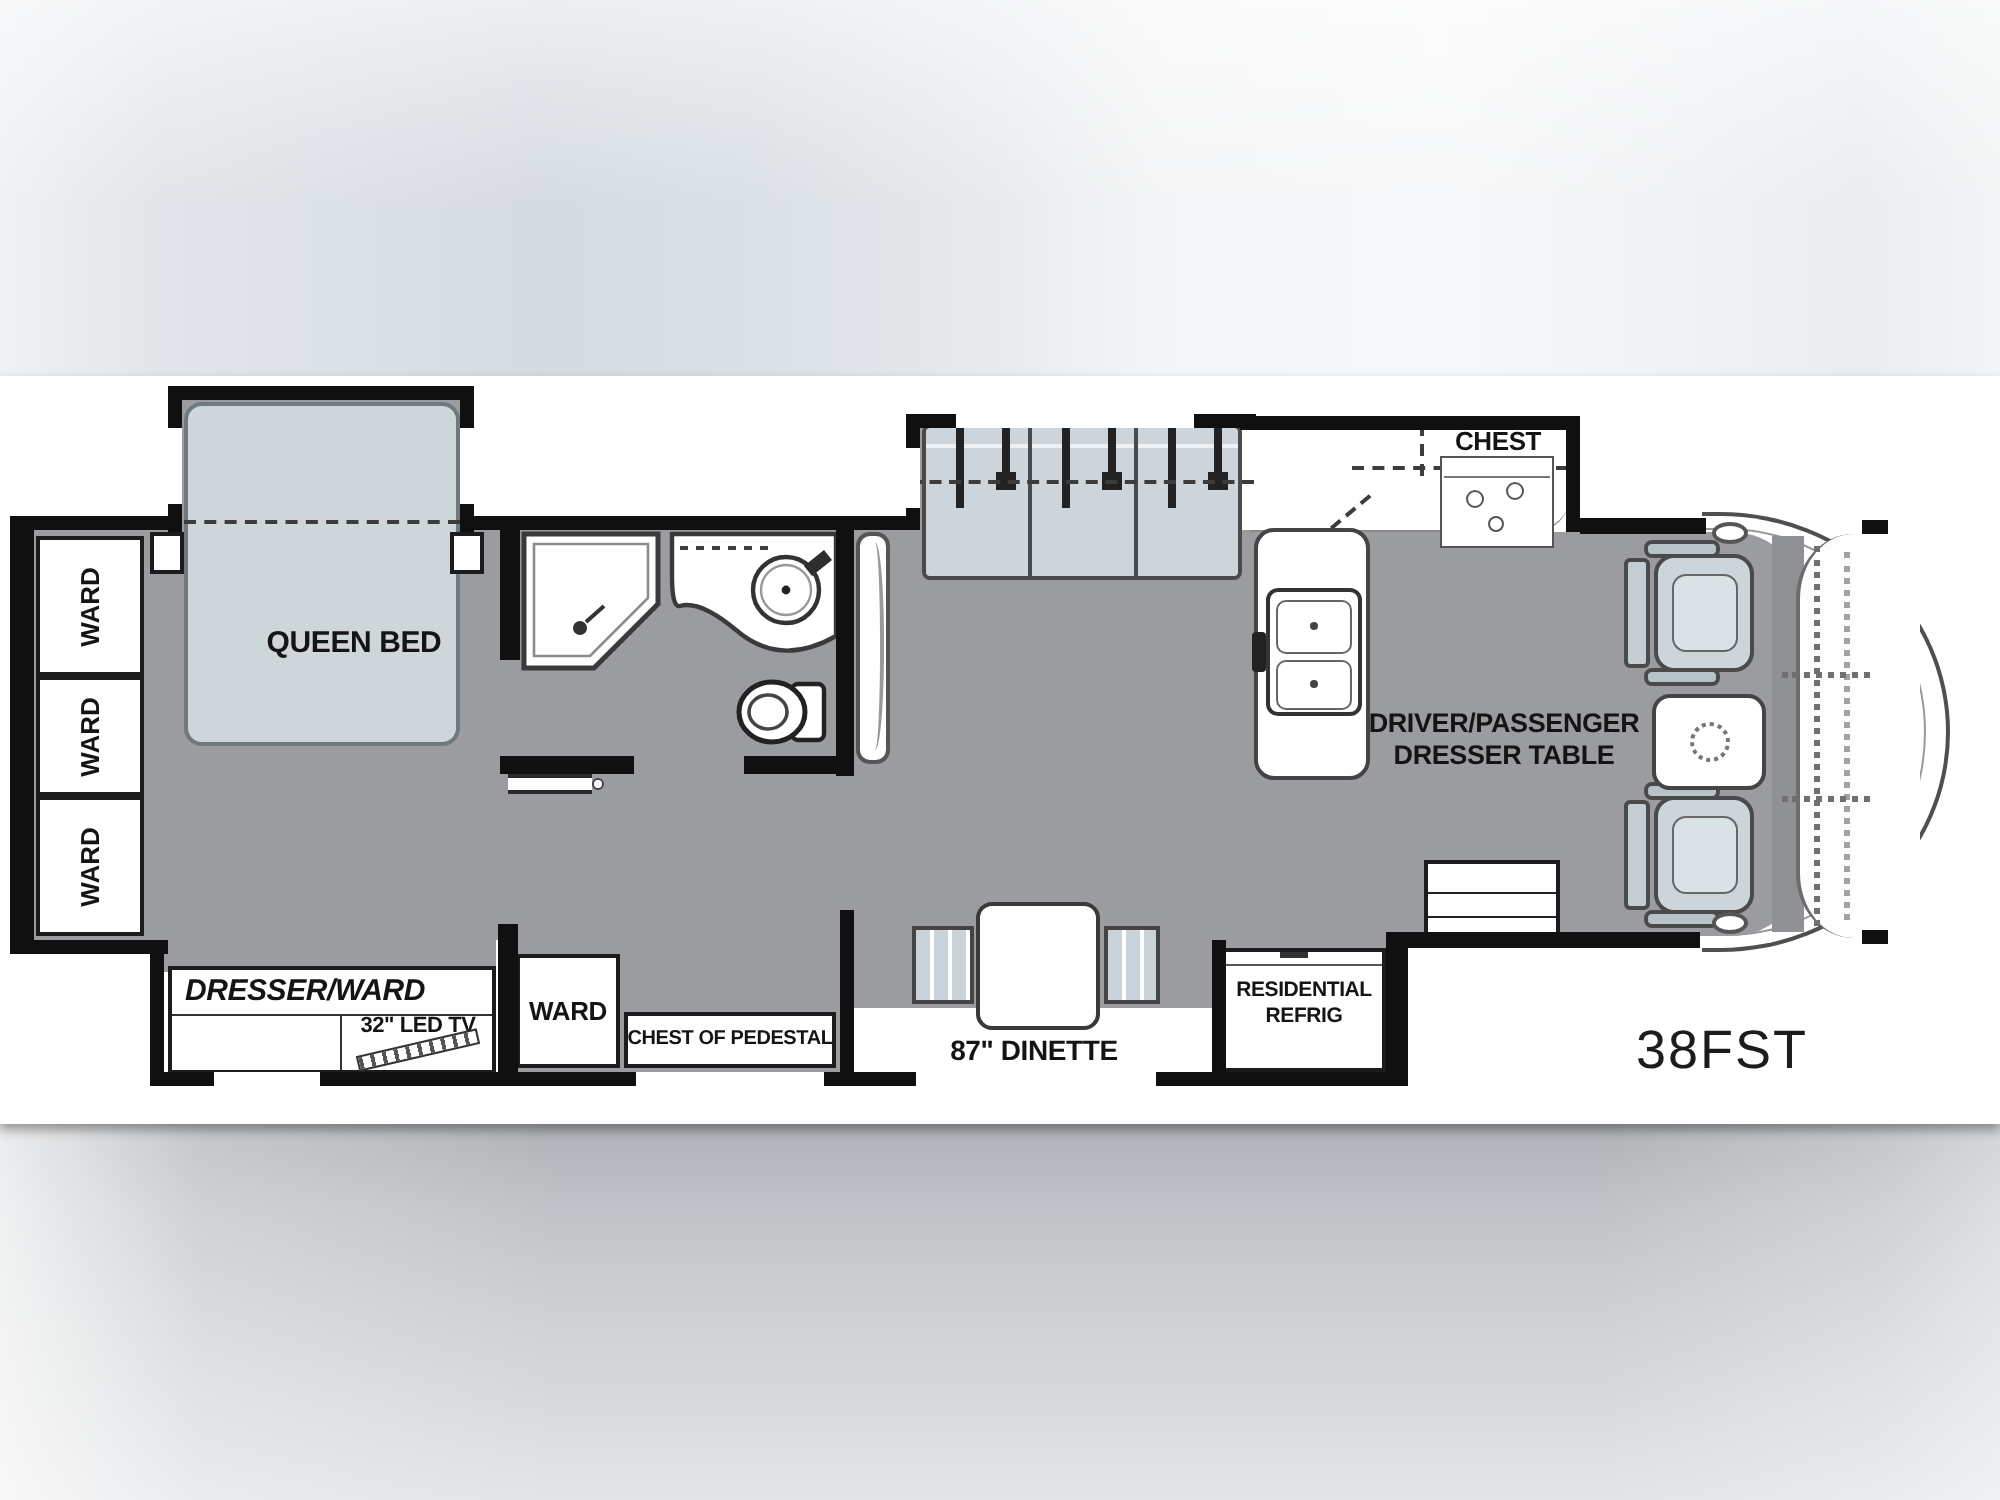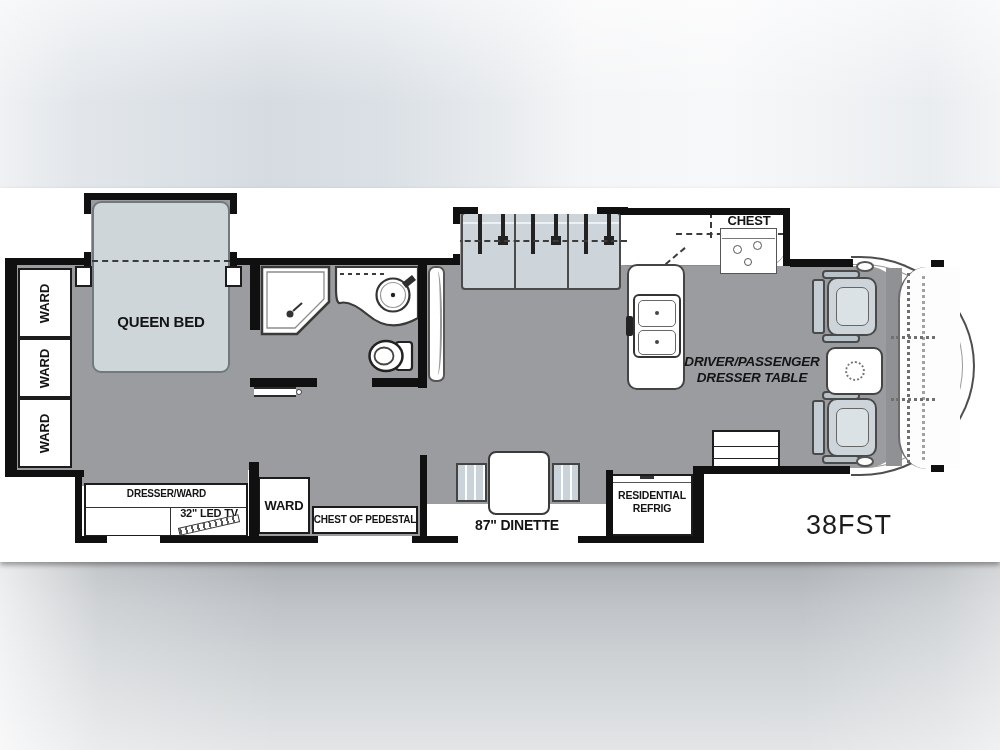--- a/index.html
+++ b/index.html
@@ -93,21 +93,21 @@
     <div class="belt" style="left:531px;top:214px;width:4px;height:40px;"></div>
     <div class="belt" style="left:554px;top:214px;width:4px;height:24px;"></div>
     <div class="belt" style="left:551px;top:236px;width:10px;height:9px;"></div>
     <div class="belt" style="left:584px;top:214px;width:4px;height:40px;"></div>
     <div class="belt" style="left:607px;top:214px;width:4px;height:24px;"></div>
     <div class="belt" style="left:604px;top:236px;width:10px;height:9px;"></div>
     <div class="dash-h" style="left:455px;top:240px;width:172px;"></div>
 
     <div class="abs" style="left:92px;top:201px;width:138px;height:172px;background:#ced6da;border:2px solid #70797e;box-sizing:border-box;border-radius:9px;"></div>
     <div class="dash-h" style="left:92px;top:260px;width:138px;"></div>
-    <div class="lbl" style="left:92px;top:314px;width:138px;font-size:15px;">QUEEN BED</div>
+    <div class="lbl" style="left:92px;top:314px;width:138px;font-size:15px;padding-left:16px;">QUEEN BED</div>
 
     <svg class="abs" style="left:250px;top:258px;" width="200" height="140" viewBox="0 0 200 140">
       <polygon points="12,9 79,9 79,44 47,76 12,76" fill="#ffffff" stroke="#3a3a3a" stroke-width="2.5"></polygon>
       <polygon points="17,14 74,14 74,41 45,70 17,70" fill="none" stroke="#8d8d8d" stroke-width="1.3"></polygon>
       <circle cx="40" cy="56" r="3.5" fill="#333"></circle>
       <path d="M43,53 L52,45" stroke="#333" stroke-width="2" fill="none"></path>
       <path d="M86,9 H168 V60 Q140,76 118,57 Q100,42 90,45 Q86,46 86,30 Z" fill="#ffffff" stroke="#3a3a3a" stroke-width="2.2"></path>
       <line x1="90" y1="16" x2="136" y2="16" stroke="#3c3c3c" stroke-width="2" stroke-dasharray="4,4"></line>
       <circle cx="143" cy="37" r="16.5" fill="#ffffff" stroke="#333" stroke-width="2.2"></circle>
       <circle cx="143" cy="37" r="12.5" fill="none" stroke="#999" stroke-width="1.2"></circle>
@@ -151,29 +151,29 @@
 
     <div class="blue" style="left:812px;top:400px;width:13px;height:55px;border-radius:3px;background:#c3cdd3;"></div>
     <div class="blue" style="left:827px;top:398px;width:50px;height:59px;border-radius:10px;"></div>
     <div class="seat-in" style="left:836px;top:408px;width:33px;height:39px;"></div>
     <div class="blue" style="left:822px;top:391px;width:38px;height:9px;border-radius:4px;background:#b8c2c9;"></div>
     <div class="blue" style="left:822px;top:455px;width:38px;height:9px;border-radius:4px;background:#b8c2c9;"></div>
     <div class="abs" style="left:856px;top:456px;width:18px;height:11px;background:#fff;border:2px solid #555;border-radius:50%;box-sizing:border-box;"></div>
 
     <div class="abs" style="left:826px;top:347px;width:57px;height:48px;background:#fff;border:2px solid #444;box-sizing:border-box;border-radius:9px;"></div>
     <div class="abs" style="left:845px;top:361px;width:20px;height:20px;border:2px dotted #777;border-radius:50%;box-sizing:border-box;"></div>
-    <div class="lbl" style="left:671px;top:354px;width:162px;font-size:13.5px;line-height:16px;font-style:italic;">
+    <div class="lbl" style="left:671px;top:354px;width:162px;font-size:13.5px;line-height:16px;">
       <span>DRIVER/PASSENGER</span><br>
       <span>DRESSER TABLE</span>
     </div>
 
     <div class="box" style="left:84px;top:483px;width:164px;height:54px;"></div>
     <div class="abs" style="left:86px;top:507px;width:160px;height:0;border-top:1.5px solid #333;"></div>
     <div class="abs" style="left:170px;top:507px;width:0;height:28px;border-left:1.5px solid #333;"></div>
-    <div class="lbl" style="left:85px;top:488px;width:163px;font-size:10px;">DRESSER/WARD</div>
+    <div class="lbl" style="left:71px;top:488px;width:163px;font-size:15px;font-style:italic;">DRESSER/WARD</div>
     <div class="lbl" style="left:170px;top:507px;width:78px;font-size:11px;">32" LED TV</div>
     <div class="abs" style="left:178px;top:521px;width:62px;height:8px;border:1px solid #333;box-sizing:border-box;transform:rotate(-13deg);
                 background:repeating-linear-gradient(90deg,#555 0 2px,#fff 2px 6px);"></div>
 
     <div class="box" style="left:258px;top:477px;width:52px;height:57px;"></div>
     <div class="lbl" style="left:258px;top:499px;width:52px;font-size:13px;">WARD</div>
     <div class="box" style="left:312px;top:506px;width:106px;height:28px;"></div>
     <div class="lbl" style="left:313px;top:514px;width:104px;font-size:10px;">CHEST OF PEDESTAL</div>
 
     <div class="box" style="left:18px;top:268px;width:54px;height:70px;display:flex;align-items:center;justify-content:center;">
@@ -228,14 +228,14 @@
     <div class="wall" style="left:606px;top:470px;width:7px;height:66px;"></div>
 
     <div class="wall" style="left:693px;top:466px;width:11px;height:77px;"></div>
     <div class="wall" style="left:697px;top:466px;width:153px;height:8px;"></div>
 
     <div class="wall" style="left:931px;top:260px;width:13px;height:7px;"></div>
     <div class="wall" style="left:931px;top:465px;width:13px;height:7px;"></div>
 
   </div>
 
-  <div class="abs" style="left:806px;top:510px;width:110px;font-size:27px;color:#1c1c1c;font-family:'Liberation Sans',sans-serif;letter-spacing:1px;text-align:left;">38FST</div>
+  <div class="abs" style="left:806px;top:510px;width:110px;font-size:27px;color:#1c1c1c;font-family:'Liberation Sans',sans-serif;letter-spacing:1px;text-align:center;">38FST</div>
 </div>
 
 </body></html>

